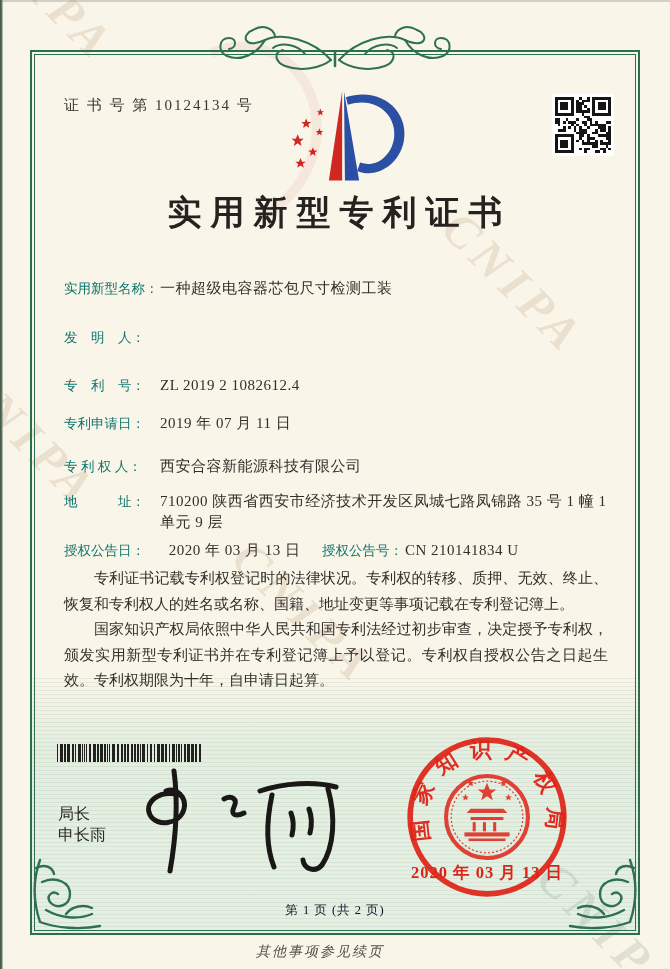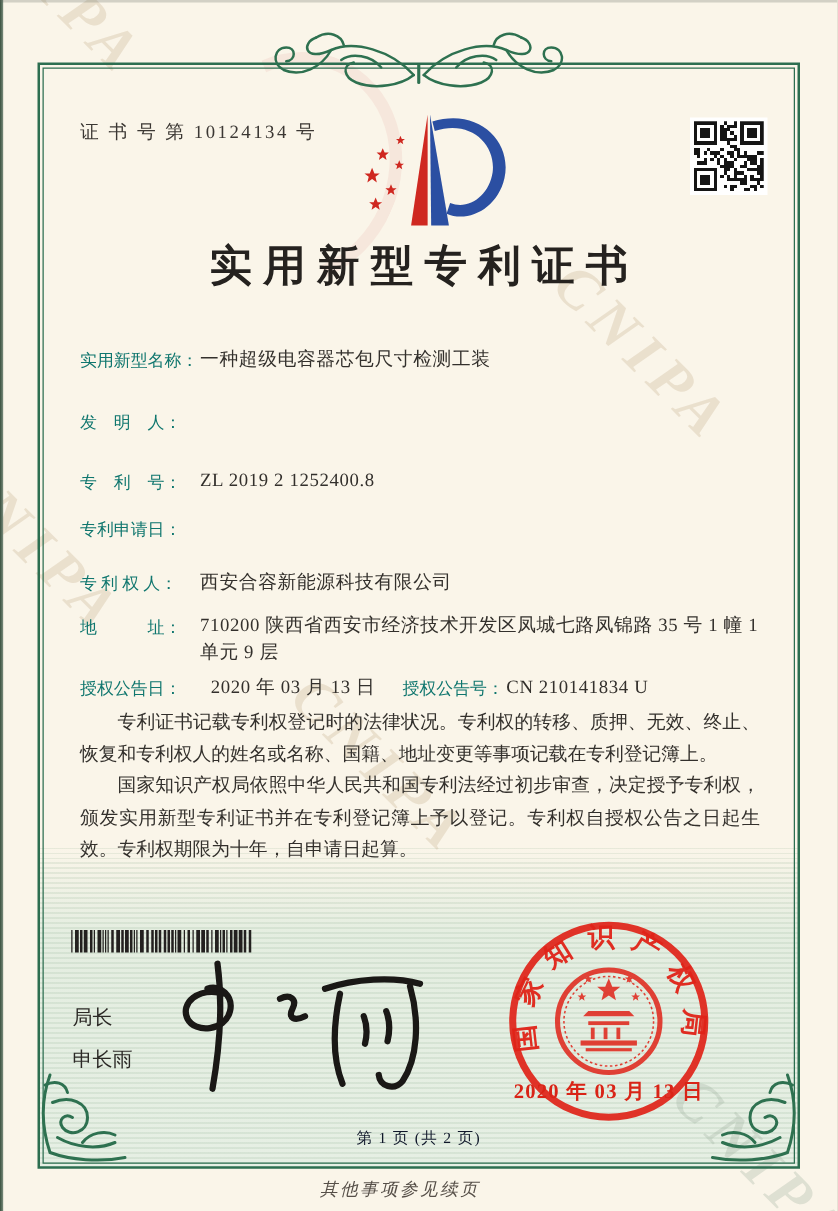--- a/index.html
+++ b/index.html
@@ -50,21 +50,21 @@
 
   .paras{position:absolute;left:64px;width:544px;top:566px;z-index:5;
          font-size:15px;line-height:25.5px;text-align:justify;color:#33302c;}
   .paras p{margin:0;text-indent:2em;}
 
   .barcode{position:absolute;left:57px;top:744px;width:148px;height:18px;z-index:5;font-size:0;}
   .barcode i{display:inline-block;height:100%;background:#23211f;}
 
   .director{position:absolute;left:58px;top:804px;z-index:5;
             font-family:"Liberation Sans","DejaVu Sans",sans-serif;font-size:16px;color:#2b2926;}
-  .director .nm{margin-top:13px;}
+  .director .nm{}
   .signature{position:absolute;left:128px;top:764px;z-index:6;}
 
   .seal{position:absolute;left:403px;top:733px;z-index:6;}
   .seal-date{position:absolute;left:398px;top:862px;width:178px;z-index:7;text-align:center;
              font-size:16.5px;font-weight:bold;color:#d92417;letter-spacing:1px;}
 
   .page-info{position:absolute;left:0;right:0;top:902px;z-index:5;text-align:center;
              font-size:12.5px;letter-spacing:1px;color:#0f172a;}
 
   .continuation{position:absolute;left:0;right:0;top:943px;z-index:5;text-align:center;
@@ -288,24 +288,25 @@
   <div class="fields">
     <div class="frow" style="top:278px;">
       <span class="flabel">实用新型名称：</span>
       <span class="fvalue">一种超级电容器芯包尺寸检测工装</span>
     </div>
     <div class="frow" style="top:327px;">
       <span class="flabel">发　明　人：</span>
     </div>
     <div class="frow" style="top:375px;">
       <span class="flabel">专　利　号：</span>
-      <span class="fvalue">ZL 2019 2 1252400.8</span>
+      <span class="fvalue">ZL 2019 2 1082612.4</span>
     </div>
     <div class="frow" style="top:413px;">
       <span class="flabel">专利申请日：</span>
+      <span class="fvalue">2019 年 07 月 11 日</span>
     </div>
     <div class="frow" style="top:456px;">
       <span class="flabel">专 利 权 人：</span>
       <span class="fvalue">西安合容新能源科技有限公司</span>
     </div>
     <div class="frow" style="top:491px;">
       <span class="flabel">地　　　址：</span>
       <span class="fvalue" style="max-width:452px;">710200 陕西省西安市经济技术开发区凤城七路凤锦路 35 号 1 幢 1 单元 9 层</span>
     </div>
     <div class="frow" style="top:540px;text-align:center;">

